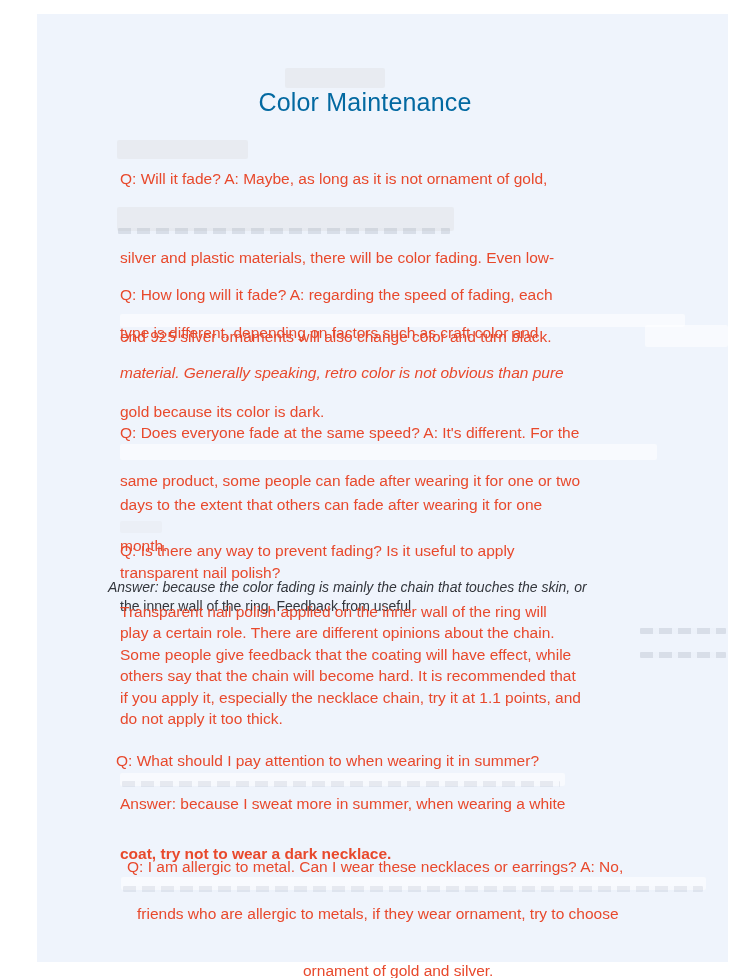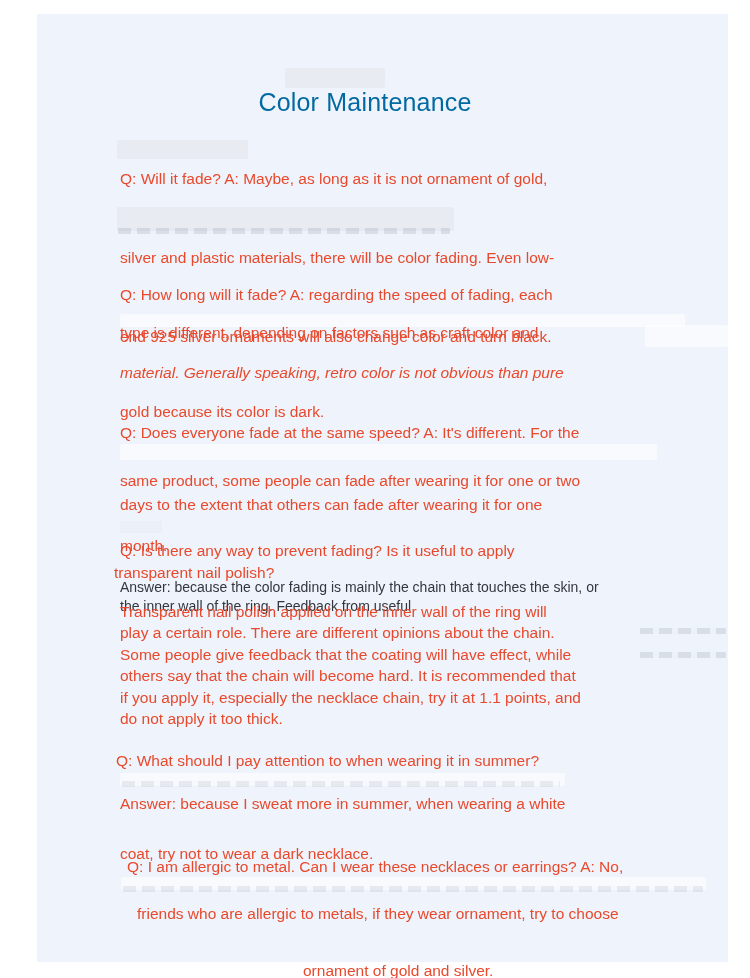--- a/index.html
+++ b/index.html
@@ -64,28 +64,28 @@
     <div class="line red" style="left: 120px; top: 286px;">Q: How long will it fade? A: regarding the speed of fading, each</div>
     <div class="line red" style="left: 120px; top: 324px;">type is different, depending on factors such as craft color and</div>
     <div class="line red" style="left: 120px; top: 328px;">end 925 silver ornaments will also change color and turn black.</div>
     <div class="line red" style="left: 120px; top: 364px; font-style: italic;">material. Generally speaking, retro color is not obvious than pure</div>
     <div class="line red" style="left: 120px; top: 403px;">gold because its color is dark.</div>
     <div class="line red" style="left: 120px; top: 424px;">Q: Does everyone fade at the same speed? A: It's different. For the</div>
     <div class="line red" style="left: 120px; top: 472px;">same product, some people can fade after wearing it for one or two</div>
     <div class="line red" style="left: 120px; top: 496px;">days to the extent that others can fade after wearing it for one</div>
     <div class="line red" style="left: 120px; top: 537px;">month.</div>
     <div class="line red" style="left: 120px; top: 542px;">Q: Is there any way to prevent fading? Is it useful to apply</div>
-    <div class="line red" style="left: 114px; top: 564px;">transparent nail polish?</div>
-    <div class="line dark" style="left: 120px; top: 579px;">Answer: because the color fading is mainly the chain that touches the skin, or</div>
+    <div class="line red" style="left: 120px; top: 564px;">transparent nail polish?</div>
+    <div class="line dark" style="left: 108px; top: 579px; font-style: italic;">Answer: because the color fading is mainly the chain that touches the skin, or</div>
     <div class="line dark" style="left: 120px; top: 598px;">the inner wall of the ring. Feedback from useful</div>
     <div class="line red" style="left: 120px; top: 603px;">Transparent nail polish applied on the inner wall of the ring will</div>
     <div class="line red" style="left: 120px; top: 624px;">play a certain role. There are different opinions about the chain.</div>
     <div class="line red" style="left: 120px; top: 646px;">Some people give feedback that the coating will have effect, while</div>
     <div class="line red" style="left: 120px; top: 667px;">others say that the chain will become hard. It is recommended that</div>
     <div class="line red" style="left: 120px; top: 689px;">if you apply it, especially the necklace chain, try it at 1.1 points, and</div>
     <div class="line red" style="left: 120px; top: 710px;">do not apply it too thick.</div>
     <div class="line red" style="left: 116px; top: 752px;">Q: What should I pay attention to when wearing it in summer?</div>
     <div class="line red" style="left: 120px; top: 795px;">Answer: because I sweat more in summer, when wearing a white</div>
-    <div class="line red" style="left: 120px; top: 845px;">coat, try not to wear a dark necklace.</div>
+    <div class="line red" style="left: 120px; top: 845px; font-weight: bold;">coat, try not to wear a dark necklace.</div>
     <div class="line red" style="left: 127px; top: 858px;">Q: I am allergic to metal. Can I wear these necklaces or earrings? A: No,</div>
     <div class="line red" style="left: 137px; top: 905px;">friends who are allergic to metals, if they wear ornament, try to choose</div>
     <div class="line red" style="left: 303px; top: 962px;">ornament of gold and silver.</div>
   </div>
 
 </body></html>

